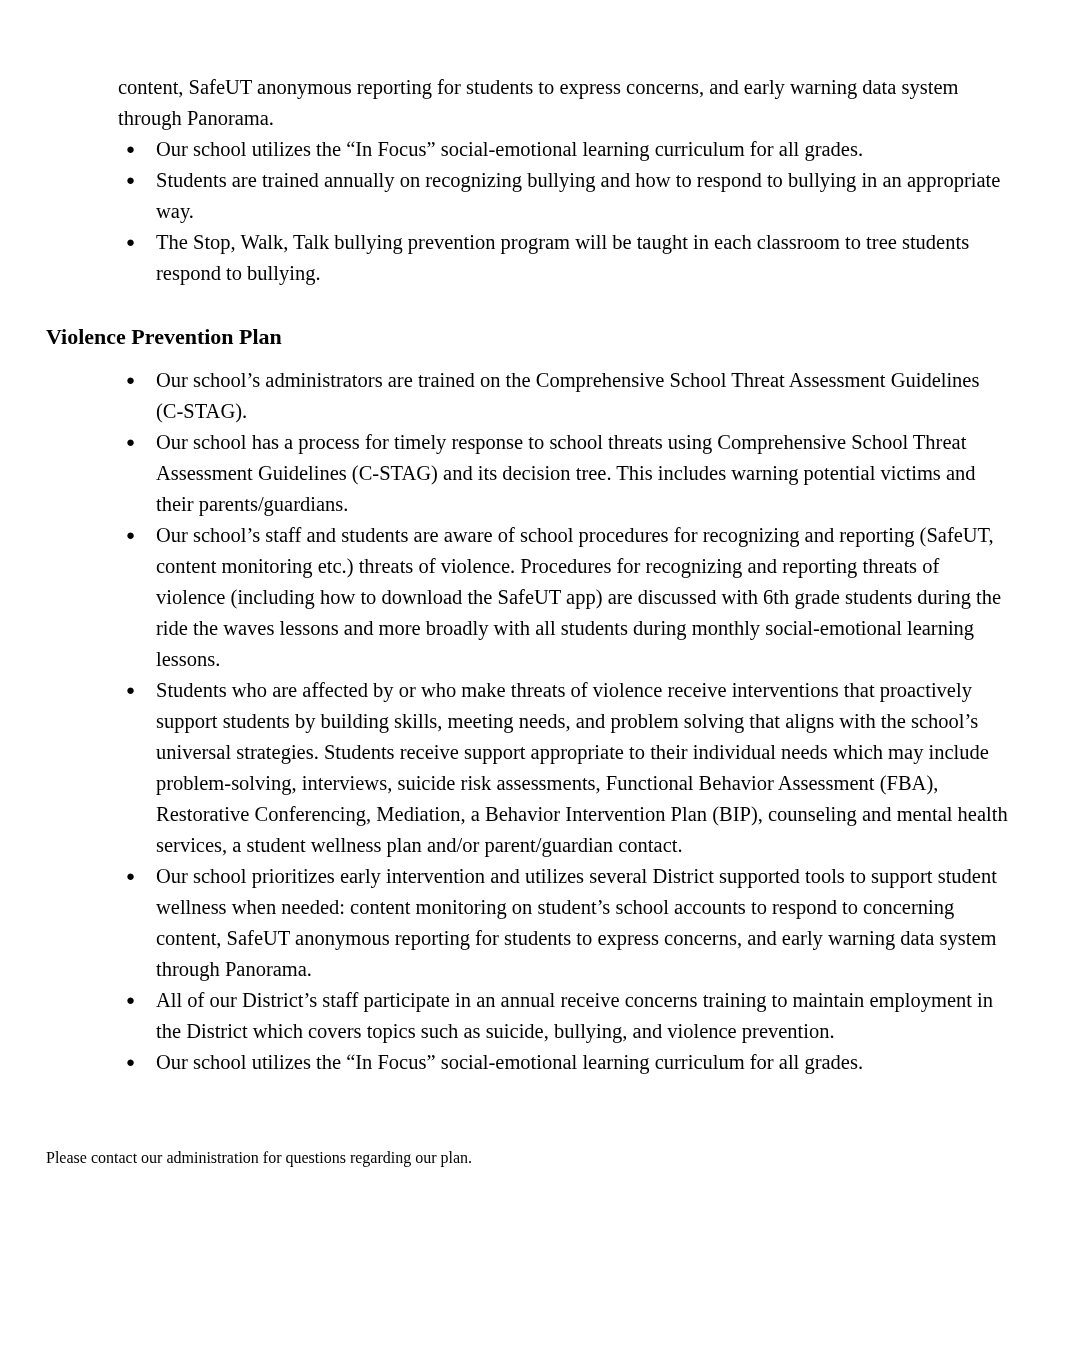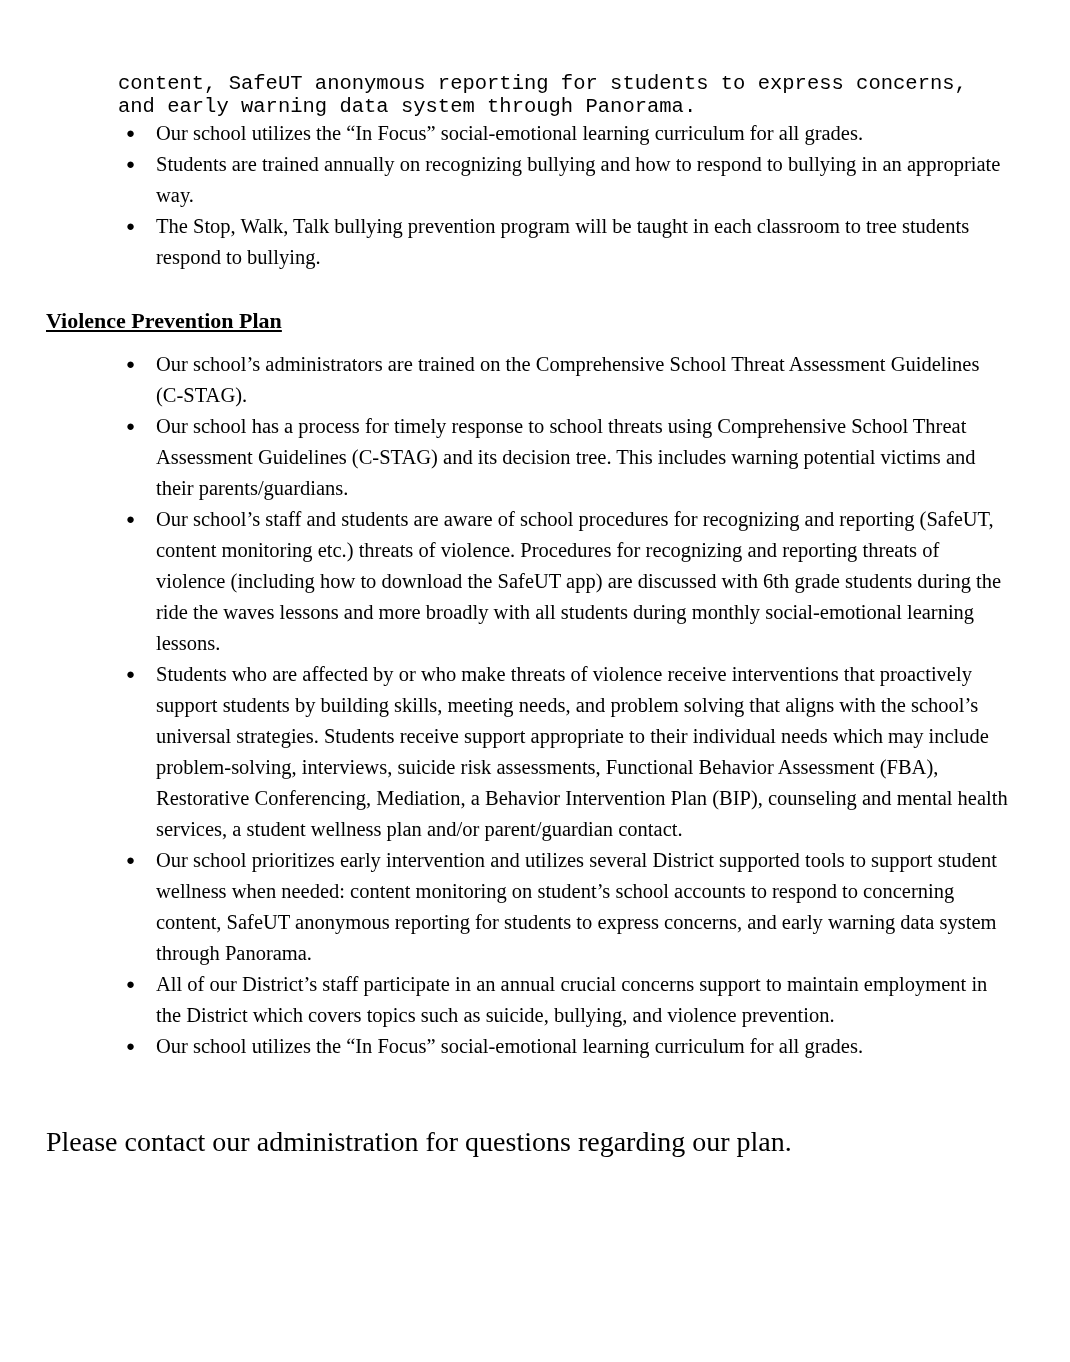--- a/index.html
+++ b/index.html
@@ -17,24 +17,23 @@
   .page {
     position: relative;
     width: 1070px;
     height: 1362px;
     box-sizing: border-box;
     padding: 72px 62px 0 46px;
   }
   .continued-para {
     margin: 0 0 0 72px;
     font-size: 20.5px;
-    line-height: 23px;
+    line-height: 31px;
     text-align: left;
     width: 890px;
-    font-family: Liberation Mono, monospace;
   }
   ul.bullets {
     list-style: none;
     margin: 0;
     padding: 0;
   }
   ul.bullets > li {
     position: relative;
     margin: 0 0 0 72px;
     padding-left: 38px;
@@ -49,25 +48,24 @@
     top: 0;
     font-size: 15px;
     line-height: 31px;
   }
   h2.section-heading {
     font-size: 22px;
     font-weight: bold;
     margin: 34px 0 14px 0;
     padding: 0;
     line-height: 28px;
-    text-decoration: underline;
   }
   .closing-para {
     margin: 64px 0 0 0;
-    font-size: 28px;
+    font-size: 16px;
     line-height: 31px;
     width: 940px;
     font-family: Liberation Serif, serif;
   }
 </style>
 </head>
 <body>
 
 <div class="page">
 
@@ -106,21 +104,21 @@
     <li>
       <span class="bullet-dot">●</span>
       <span>Students who are affected by or who make threats of violence receive interventions that proactively support students by building skills, meeting needs, and problem solving that aligns with the school’s universal strategies. Students receive support appropriate to their individual needs which may include problem-solving, interviews, suicide risk assessments, Functional Behavior Assessment (FBA), Restorative Conferencing, Mediation, a Behavior Intervention Plan (BIP), counseling and mental health services, a student wellness plan and/or parent/guardian contact.</span>
     </li>
     <li>
       <span class="bullet-dot">●</span>
       <span>Our school prioritizes early intervention and utilizes several District supported tools to support student wellness when needed: content monitoring on student’s school accounts to respond to concerning content, SafeUT anonymous reporting for students to express concerns, and early warning data system through Panorama.</span>
     </li>
     <li>
       <span class="bullet-dot">●</span>
-      <span>All of our District’s staff participate in an annual crucial concerns support to maintain employment in the District which covers topics such as suicide, bullying, and violence prevention.</span>
+      <span>All of our District’s staff participate in an annual receive concerns training to maintain employment in the District which covers topics such as suicide, bullying, and violence prevention.</span>
     </li>
     <li>
       <span class="bullet-dot">●</span>
       <span>Our school utilizes the “In Focus” social-emotional learning curriculum for all grades.</span>
     </li>
   </ul>
 
   <p class="closing-para">Please contact our administration for questions regarding our plan.</p>
 
 </div>

